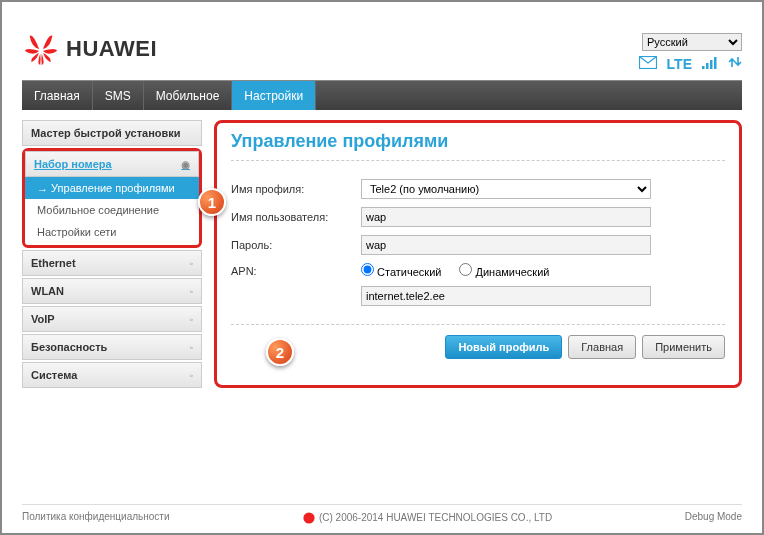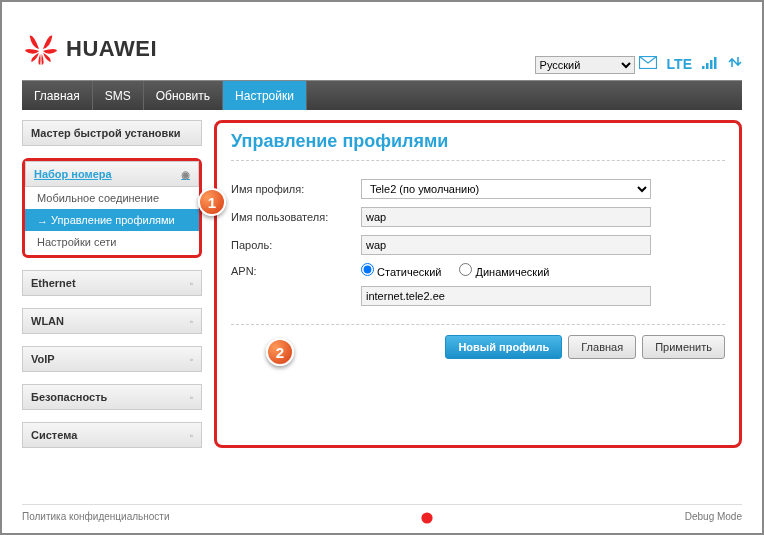--- a/index.html
+++ b/index.html
@@ -2,29 +2,29 @@
 <html><head>
 <meta charset="utf-8">
 <style>
   * { box-sizing: border-box; margin: 0; padding: 0; }
   body { font-family: Arial, sans-serif; font-size: 12px; background: #fff; width: 764px; height: 535px; border: 2px solid #888; position: relative; overflow: hidden; }
   .container { padding: 12px 20px 0 20px; }
   .header { display: flex; justify-content: space-between; align-items: flex-end; height: 60px; }
   .logo-wrap { display: flex; align-items: center; gap: 6px; padding-bottom: 6px; }
   .logo-icon svg { width: 38px; height: 38px; display: block; }
   .logo-text { font-size: 22px; font-weight: bold; letter-spacing: 0.5px; color: #333; }
-  .top-right { display: flex; flex-direction: row; align-items: flex-end; gap: 4px; }
+  .top-right { display: flex; flex-direction: column; align-items: flex-end; gap: 4px; }
   .lang-select { font-size: 11px; width: 100px; height: 18px; border: 1px solid #aaa; }
   .status-icons { display: flex; gap: 10px; align-items: center; padding-bottom: 2px; }
   .status-ico { color: #2aa3d9; font-size: 14px; font-weight: bold; }
   .nav { display: flex; background: linear-gradient(#5a5a5a,#3e3e3e); height: 30px; margin-top: 6px; border-top: 1px solid #888; }
   .nav-item { color: #fff; font-size: 12px; padding: 0 12px; line-height: 30px; border-right: 1px solid #666; cursor: pointer; }
   .nav-item.active { background: #2aa3d9; }
   .main { display: flex; gap: 12px; margin-top: 10px; }
-  .sidebar { width: 180px; display: flex; flex-direction: column; gap: 12px; }
+  .sidebar { width: 180px; display: flex; flex-direction: column; gap: 2px; }
   .side-head { background: linear-gradient(#f6f6f6,#e4e4e4); border: 1px solid #ccc; padding: 6px 8px; font-size: 11px; font-weight: bold; color: #333; display: flex; justify-content: space-between; align-items: center; cursor: pointer; }
   .side-head .chev { color: #888; font-size: 10px; }
   .side-sub { background: #fff; font-size: 11px; padding: 5px 12px; color: #555; cursor: pointer; }
   .side-sub.active { background: #2aa3d9; color: #fff; font-size: 11px; }
   .dialup-group { border: 3px solid #d22; border-radius: 6px; padding-bottom: 2px; position: relative; }
   .side-head.dialup { color: #2aa3d9; text-decoration: underline; }
   .content { flex: 1; border: 3px solid #d22; border-radius: 8px; padding: 8px 14px 14px 14px; position: relative; }
   .page-title { color: #2aa3d9; font-size: 18px; font-weight: bold; border-bottom: 1px dashed #ccc; padding-bottom: 8px; margin-bottom: 18px; }
   .form-row { display: flex; align-items: center; margin-bottom: 8px; font-size: 11px; }
   .form-label { width: 130px; color: #333; }
@@ -89,36 +89,36 @@
               <path d="M10 2 L10 10 M7 7 L10 10 L13 7" fill="none" stroke="#2aa3d9" stroke-width="1.6"></path>
             </svg>
         </span>
       </div>
     </div>
   </div>
 
   <div class="nav">
     <div class="nav-item">Главная</div>
     <div class="nav-item">SMS</div>
-    <div class="nav-item">Обновить</div>
+    <div class="nav-item">Мобильное</div>
     <div class="nav-item active">Настройки</div>
   </div>
 
   <div class="main">
     <div class="sidebar">
       <div class="side-head">
         <span>Мастер быстрой установки</span>
       </div>
       <div class="dialup-group">
         <div class="side-head dialup">
           <span>Набор номера</span>
           <span class="chev">◉</span>
         </div>
+        <div class="side-sub active">→ <span>Управление профилями</span></div>
         <div class="side-sub">Мобильное соединение</div>
-        <div class="side-sub active">→ <span>Управление профилями</span></div>
         <div class="side-sub">Настройки сети</div>
       </div>
       <div class="side-head">
           <span>Ethernet</span>
           <span class="chev">◦</span>
         </div>
       <div class="side-head">
           <span>WLAN</span>
           <span class="chev">◦</span>
         </div>
@@ -182,15 +182,16 @@
 <div class="footer">
   <span>Политика конфиденциальности</span>
   <span>
     <span class="footer-logo">
       <svg viewBox="0 0 100 100">
           <g fill="#e22">
             <circle cx="50" cy="50" r="40"></circle>
           </g>
         </svg>
     </span>
+    <span>(C) 2006-2014 HUAWEI TECHNOLOGIES CO., LTD</span>
   </span>
   <span>Debug Mode</span>
 </div>
 
 </body></html>

